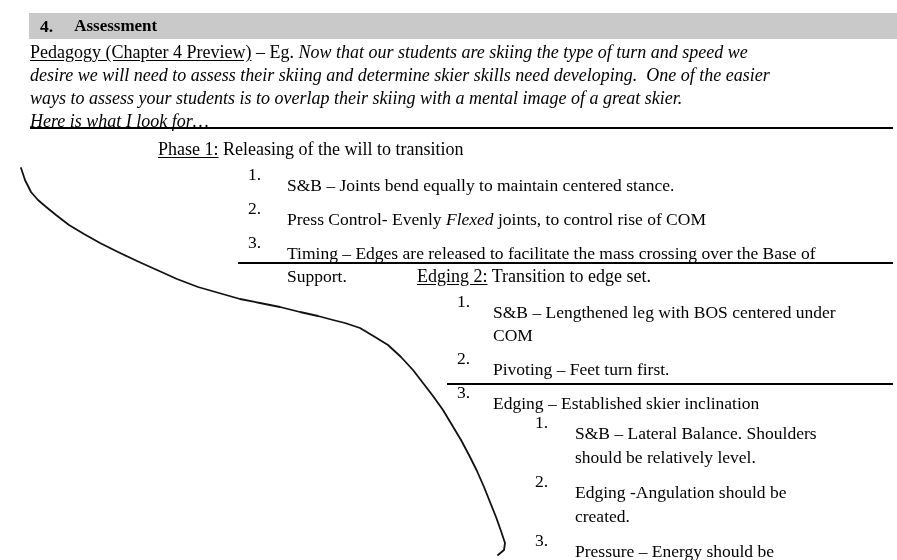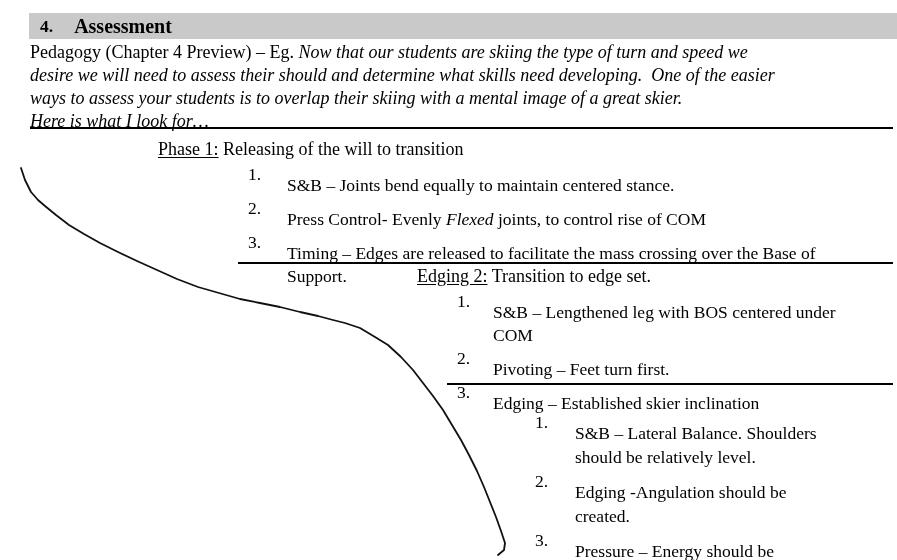--- a/index.html
+++ b/index.html
@@ -9,26 +9,26 @@
     overflow:hidden;
   }
   .curve-svg { position:absolute; left:0; top:0; pointer-events:none; }
 
   
   .hbar {
     position:absolute; left:29px; top:13px; width:868px; height:26px;
     background:#c9c9c9; display:flex; align-items:center;
   }
   .hnum   { font-weight:bold; font-size:17.5px; margin-left:11px; }
-  .htitle { font-weight:bold; font-size:20px; margin-left:21px; }
+  .htitle { font-weight:bold; font-size:17px; margin-left:21px; }
 
   
   .intro { position:absolute; left:30px; top:41px; width:866px; font-size:18px; line-height:23px; }
   .iline { white-space:nowrap; }
-  .lead  { text-underline-offset:2px;margin-top:8px; }
+  .lead  { text-decoration:underline; text-underline-offset:2px;margin-top:8px; }
   .it    { font-style:italic; }
   .bi    { font-style:italic; font-weight:normal;text-align:right; }
 
   
   .rule  { position:absolute; height:2px; background:#000; }
   .rule1 { left:30px;  top:127px; width:863px; }
   .rule2 { left:238px; top:262px; width:655px; }
   .rule3 { left:447px; top:383px; width:446px; }
 
   
@@ -59,21 +59,21 @@
     <polyline points="21,168 25,180 31,192 38,200 45,206 56,215 69,225 84,234 100,243 118,252 137,261 157,270 177,279 198,287 219,293 240,299 260,303 280,307 300,312 318,316 333,320 345,323 360,328 375,337 388,345 401,357 413,370 423,383 433,396 443,410 452,425 461,440 469,455 477,471 484,487 490,502 496,517 501,531 505,543 504,550 498,555" fill="none" stroke="#111111" stroke-width="1.8" stroke-linecap="round" stroke-linejoin="round"></polyline>
   </svg>
 
   <div class="hbar">
     <span class="hnum">4.</span>
     <span class="htitle">Assessment</span>
   </div>
 
   <div class="intro">
     <div class="iline"><span class="lead">Pedagogy (Chapter 4 Preview)</span><span> – Eg. </span><span class="it">Now that our students are skiing the type of turn and speed we</span></div>
-    <div class="iline"><span class="it">desire we will need to </span><span class="bi">assess</span><span class="it"> their should and determine what </span><span class="bi">skills</span><span class="it"> need developing.&nbsp; One of the easier</span></div>
+    <div class="iline"><span class="it">desire we will need to </span><span class="bi">assess</span><span class="it"> their skiing and determine skier </span><span class="bi">skills</span><span class="it"> need developing.&nbsp; One of the easier</span></div>
     <div class="iline"><span class="it">ways to assess your students is to overlap their skiing with a mental image of a great skier.</span></div>
     <div class="iline"><span class="it">Here is what I look for…</span></div>
   </div>
 
   <div class="rule rule1"></div>
 
   <div class="phead ph1">
     <span class="plabel">Phase 1:</span><span> Releasing of the will to transition</span>
   </div>
   <div class="plist pl1">

